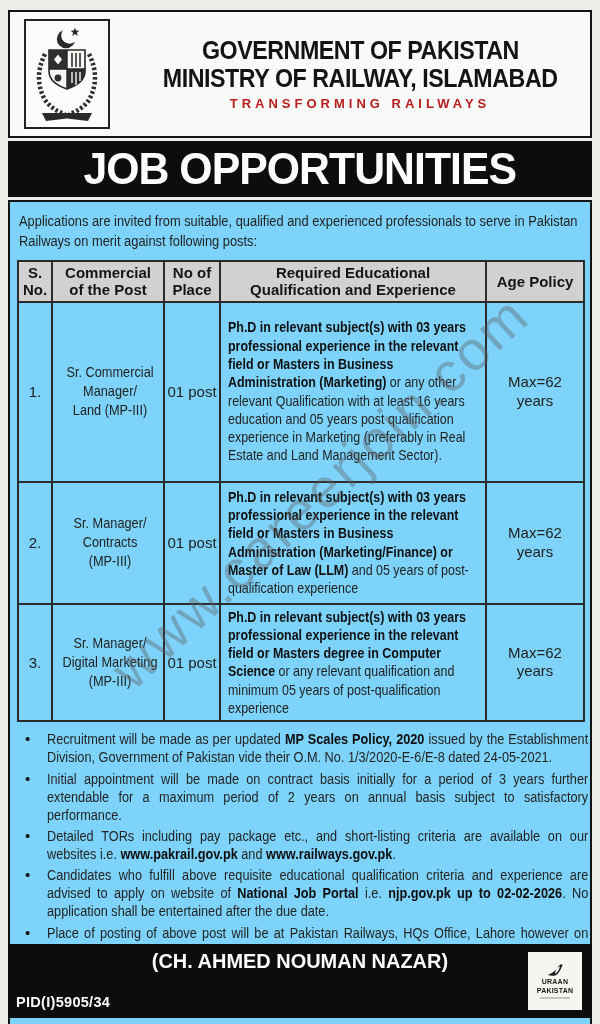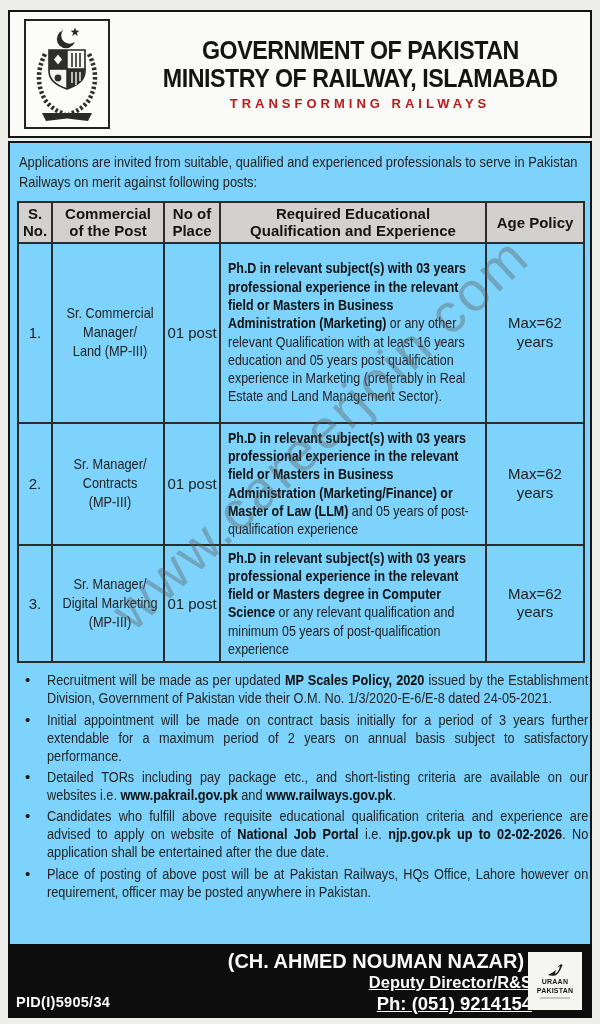--- a/index.html
+++ b/index.html
@@ -54,21 +54,21 @@
        font-size:15.5px;line-height:1.17;text-align:justify;color:#242424;}
   .btext b{font-weight:bold;color:#0e0e0e;}
 
   
   .watermark{position:absolute;left:-70px;top:258px;width:760px;text-align:center;
        font-size:55px;font-weight:400;letter-spacing:3px;color:rgba(95,95,95,.4);
        transform:rotate(-43deg);pointer-events:none;white-space:nowrap;}
 
   
   .footer{position:absolute;left:8px;top:944px;width:584px;height:74px;background:#0d0d0d;color:#fcfcfc;}
-  .fcenter{position:absolute;left:60px;right:60px;top:4px;text-align:right;line-height:1.2;text-decoration:underline;}
+  .fcenter{position:absolute;left:60px;right:60px;top:4px;text-align:center;line-height:1.2;}
   .fname{display:inline-block;font-size:21px;font-weight:bold;transform:scaleX(.95);white-space:nowrap;}
   .fdesig{font-size:16.5px;font-weight:bold;}
   .fphone{font-size:18.5px;font-weight:bold;}
   .pid{position:absolute;left:8px;bottom:8px;font-size:14.5px;font-weight:bold;letter-spacing:.3px;}
   .uraan{position:absolute;right:10px;top:8px;width:54px;height:58px;background:#f5f5f2;color:#161616;
        display:flex;flex-direction:column;align-items:center;justify-content:center;}
   .uraan .txt{font-size:7px;font-weight:bold;line-height:1.15;text-align:center;letter-spacing:.2px;}
   .uraan .tagline{width:30px;height:2px;background:#c3c3c0;margin-top:2px;}
 </style>
 </head>
@@ -96,20 +96,23 @@
           <path d="M10 87 L60 87 L56 95 L35 92.5 L14 95 Z" fill="#2a2a2a"></path>
         </svg>
       </div>
       <div class="htxt">
         <span class="h1">GOVERNMENT OF PAKISTAN</span><br>
         <span class="h2">MINISTRY OF RAILWAY, ISLAMABAD</span><br>
         <span class="h3">TRANSFORMING RAILWAYS</span>
       </div>
     </div>
 
+    <div class="banner">
+      <span>JOB OPPORTUNITIES</span>
+    </div>
 
     <div class="content">
       <div class="intro">
         <span class="cond">Applications are invited from suitable, qualified and experienced professionals to serve in Pakistan Railways on merit against following posts:</span>
       </div>
 
       <table>
         <colgroup>
           <col class="c-sno">
             <col class="c-desc">
@@ -200,22 +203,21 @@
 
       </ul>
 
       <div class="watermark">www.careerjoin.com</div>
     </div>
   </div>
 
   <div class="footer">
     <div class="fcenter">
       <span class="fname">(CH. AHMED NOUMAN NAZAR)</span><br>
-      <span class="fdesig">Deputy Director/R&amp;S</span><br>
-      <span class="fphone">Ph: (051) 9214154</span>
+      <br>
     </div>
     <div class="pid">PID(I)5905/34</div>
     <div class="uraan">
       <svg width="18" height="15" viewBox="0 0 20 16">
         <path d="M2 13 C6 11 9 10 11 7 L10 12 C13 10 15 7 15.5 3 L12.5 5 C14 3 15.5 1.5 16.5 1 L18.5 1.5 C17 4.5 16 8.5 13 11.5 C10 14.5 6 14.2 2 13 Z" fill="#1d1d1d"></path>
       </svg>
       <span class="txt">
         <span>URAAN</span><br><span>PAKISTAN</span>
       </span>
       <span class="tagline"></span>

